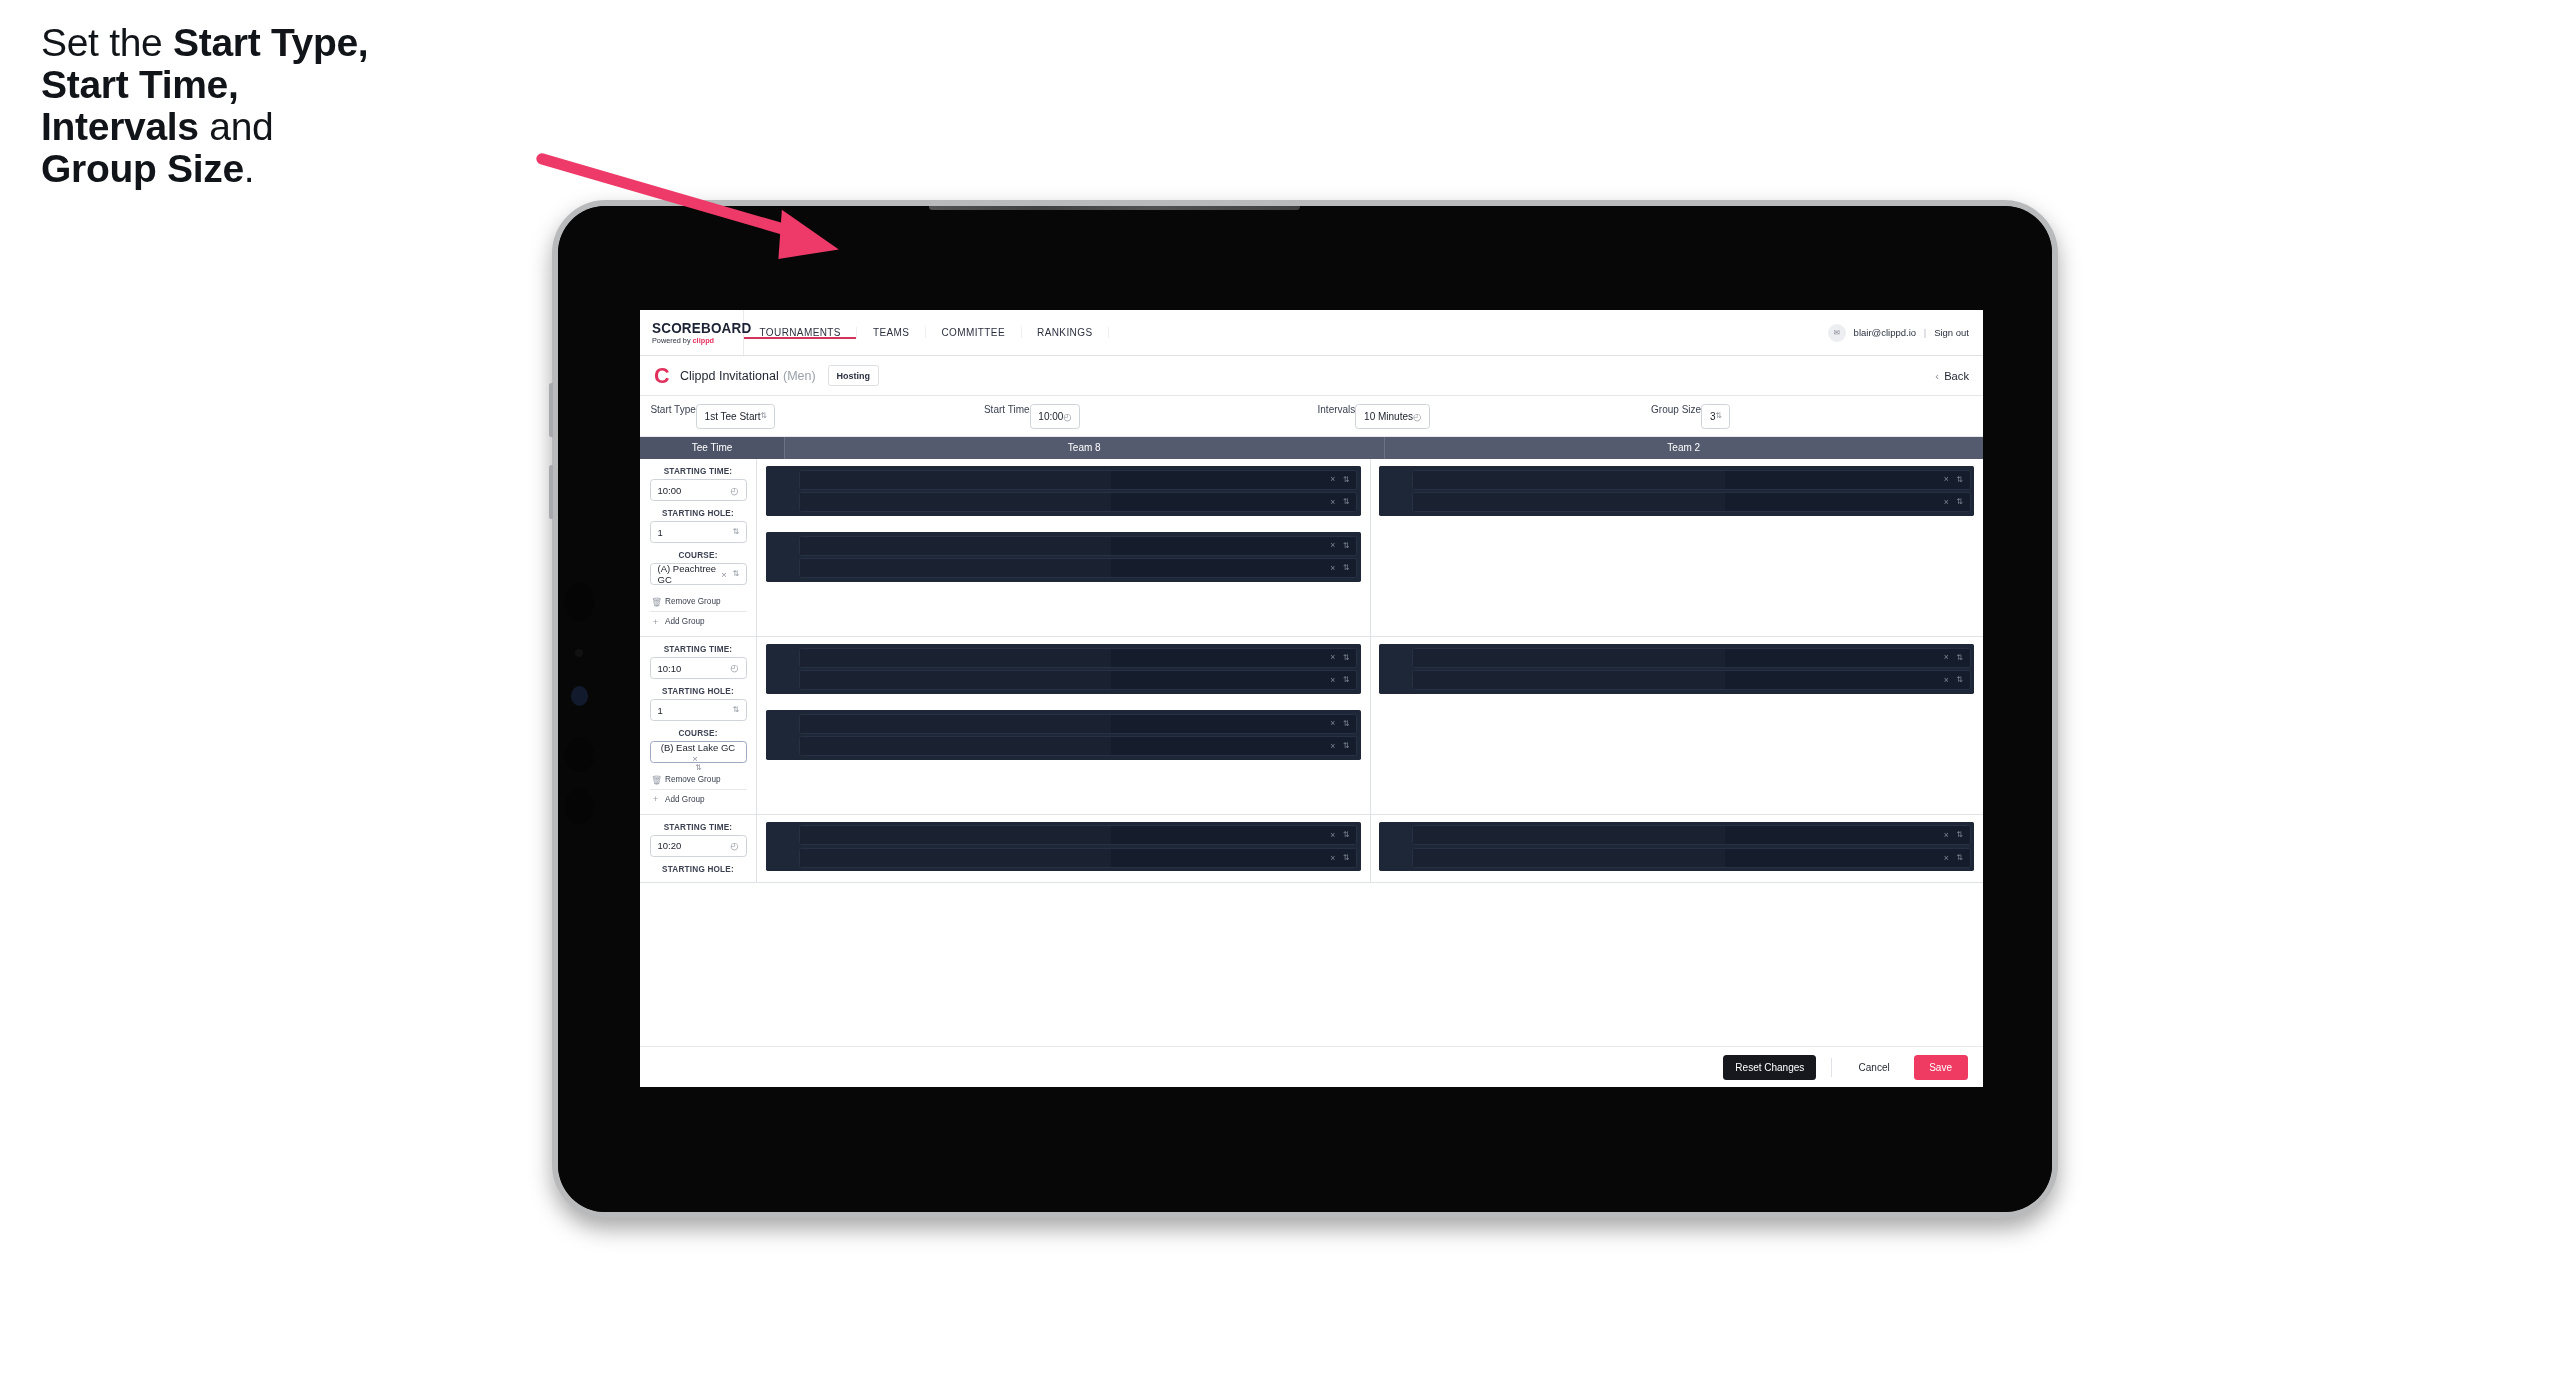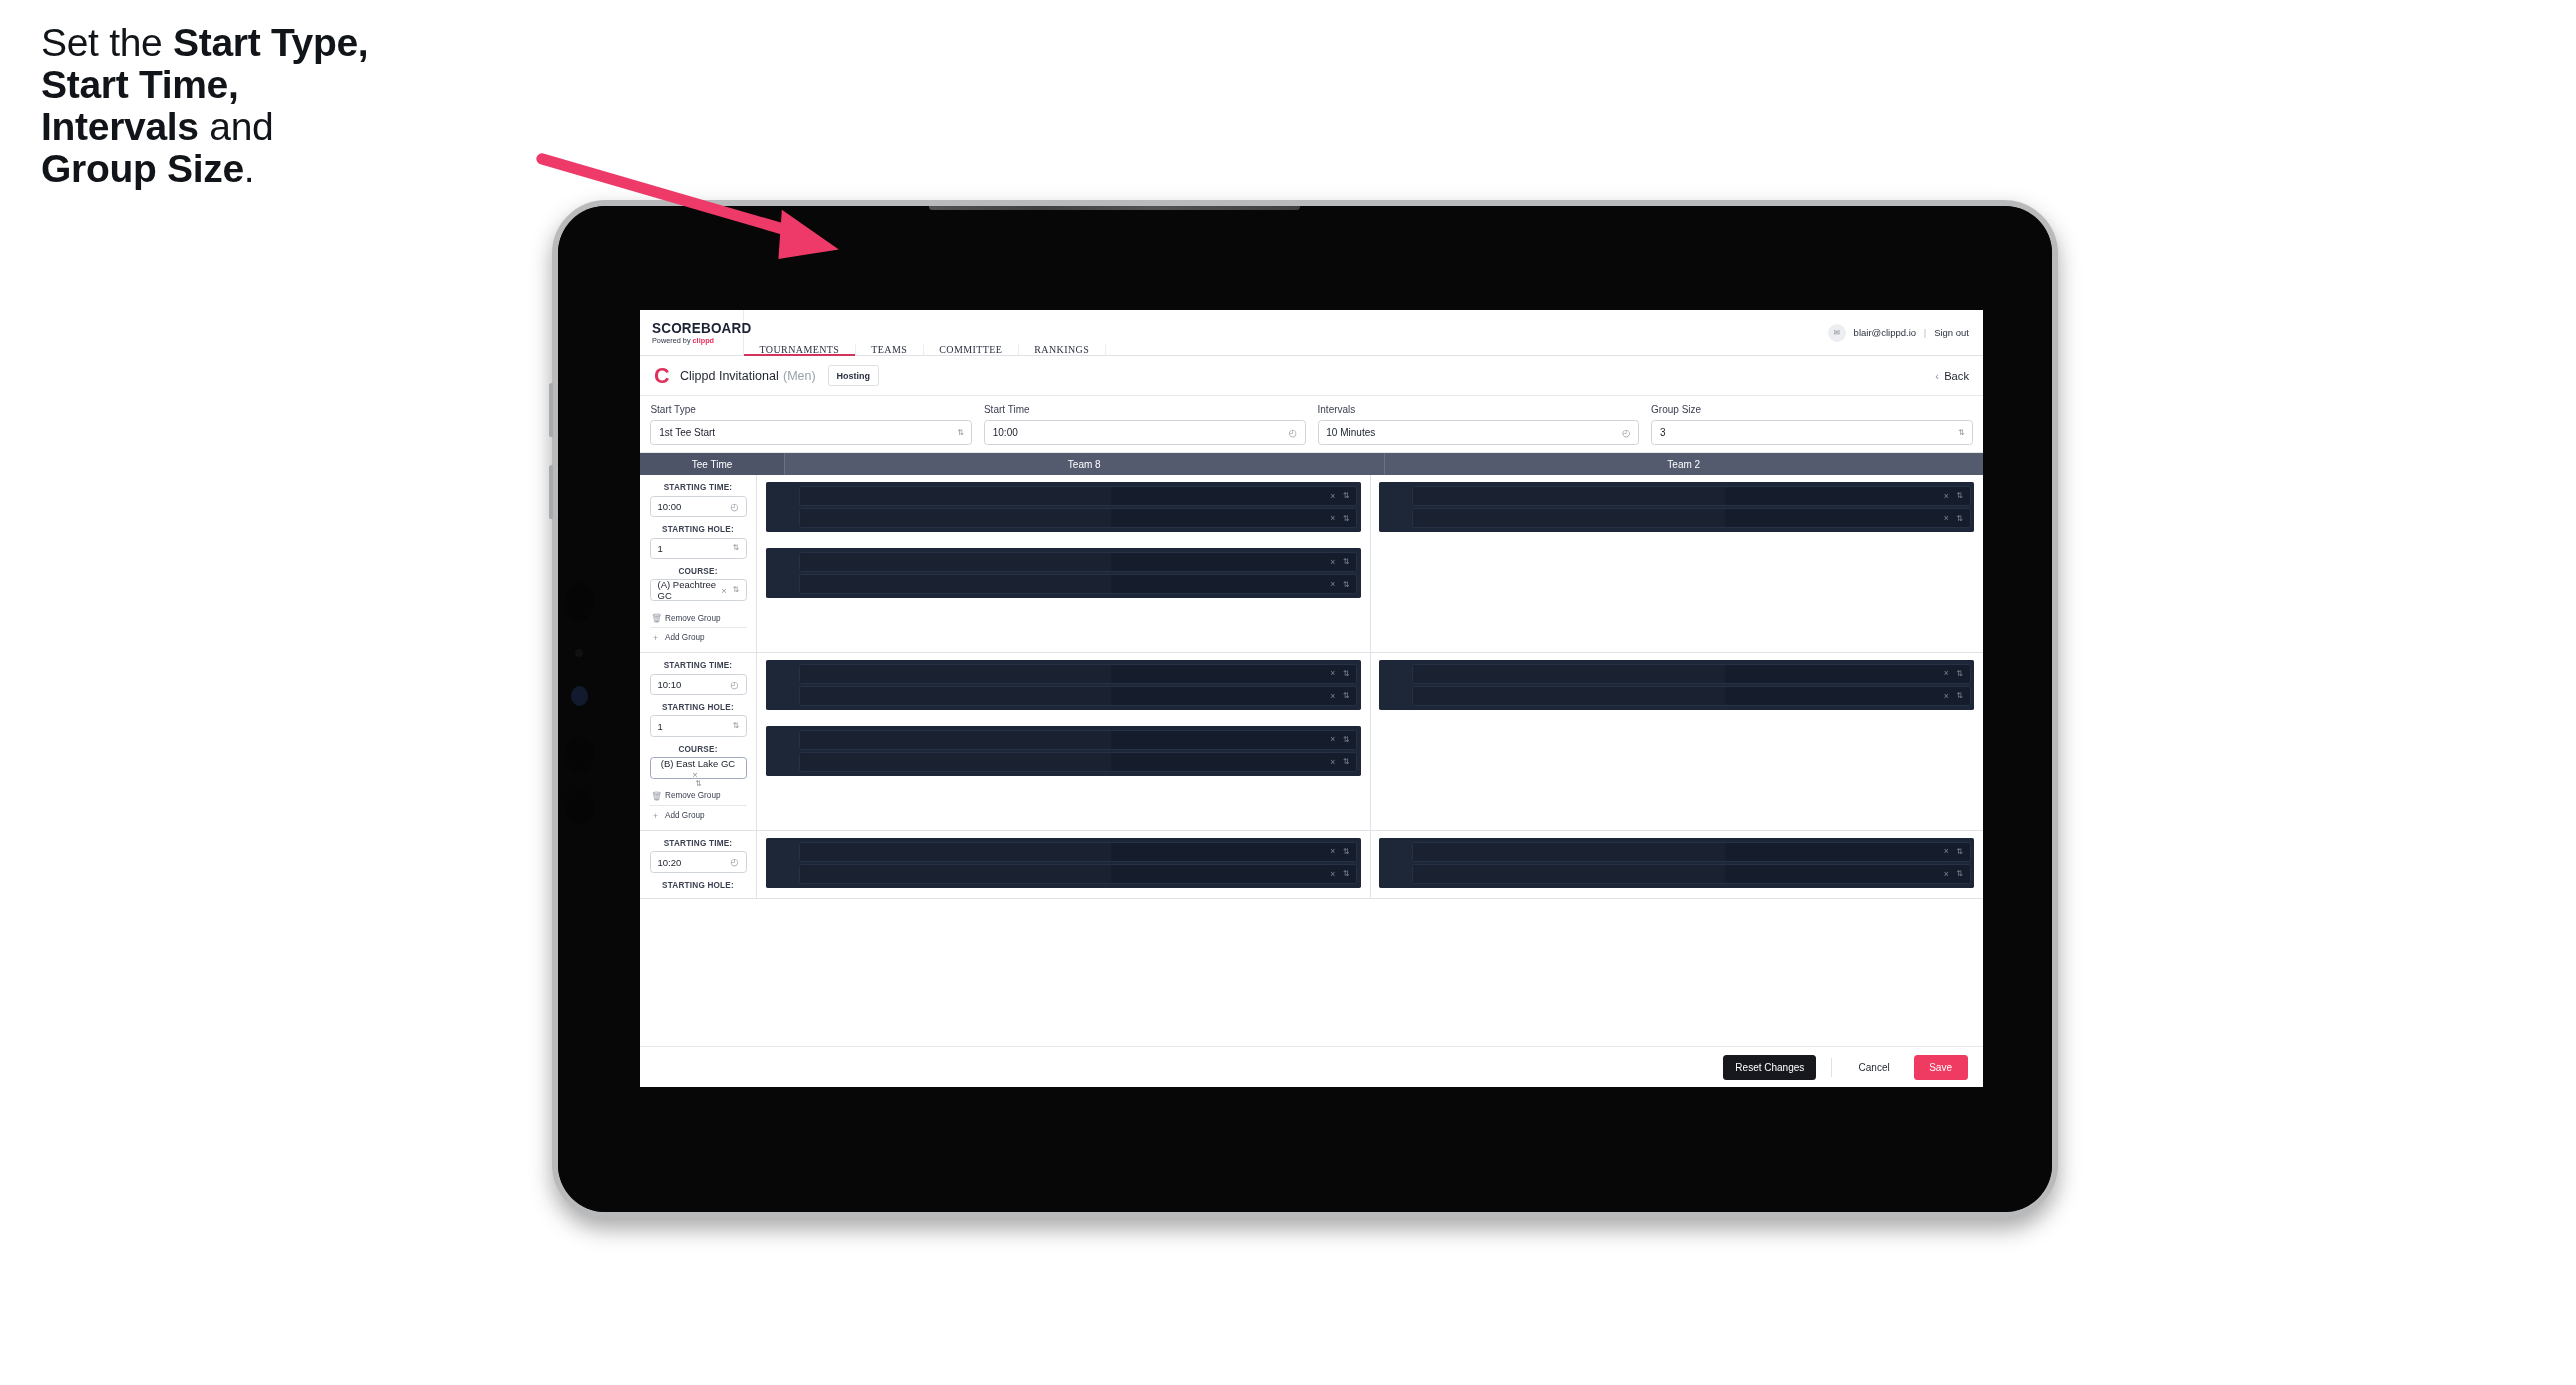--- a/index.html
+++ b/index.html
@@ -99,21 +99,21 @@
     font-family: "Liberation Sans", sans-serif;
     transform: scaleX(0.92);
     transform-origin: left center;
   }
   .logo-sub {
     font-size: 7.3px; color: #2c3240;
     margin-top: 0.9px; white-space: nowrap;
   }
   .logo-sub .brand { color: #e8305c; font-weight: 700; }
 
-  .navitems { display: flex; align-items: flex-end; font-family: Liberation Serif, serif; }
+  .navitems { display: flex; align-items: center; }
   .navitem {
     display: flex; align-items: center;
     padding: 0 15.5px;
     font-size: 10px;
     letter-spacing: 0.4px;
     color: #2b3140;
     border-right: 0.9px solid #eceef1;
     cursor: pointer;
     position: relative;
   }
@@ -172,21 +172,21 @@
   }
   .backlink .chev { color: #8d929b; font-size: 11.2px; }
 
   
   .settings {
     display: flex;
     padding: 7.8px 10.4px 7px 10.4px;
     gap: 12px;
     flex: 0 0 auto;
   }
-  .field { flex: 1; display: flex; flex-direction: column; }
+  .field { flex: 1; display: flex; flex-direction: row; }
   .field-label {
     font-size: 10px; color: #3b4151;
     margin-bottom: 5.2px;
   }
   .control {
     height: 25px;
     border: 0.9px solid #cfd3da;
     border-radius: 3.5px;
     background: #fff;
     display: flex; align-items: center;

